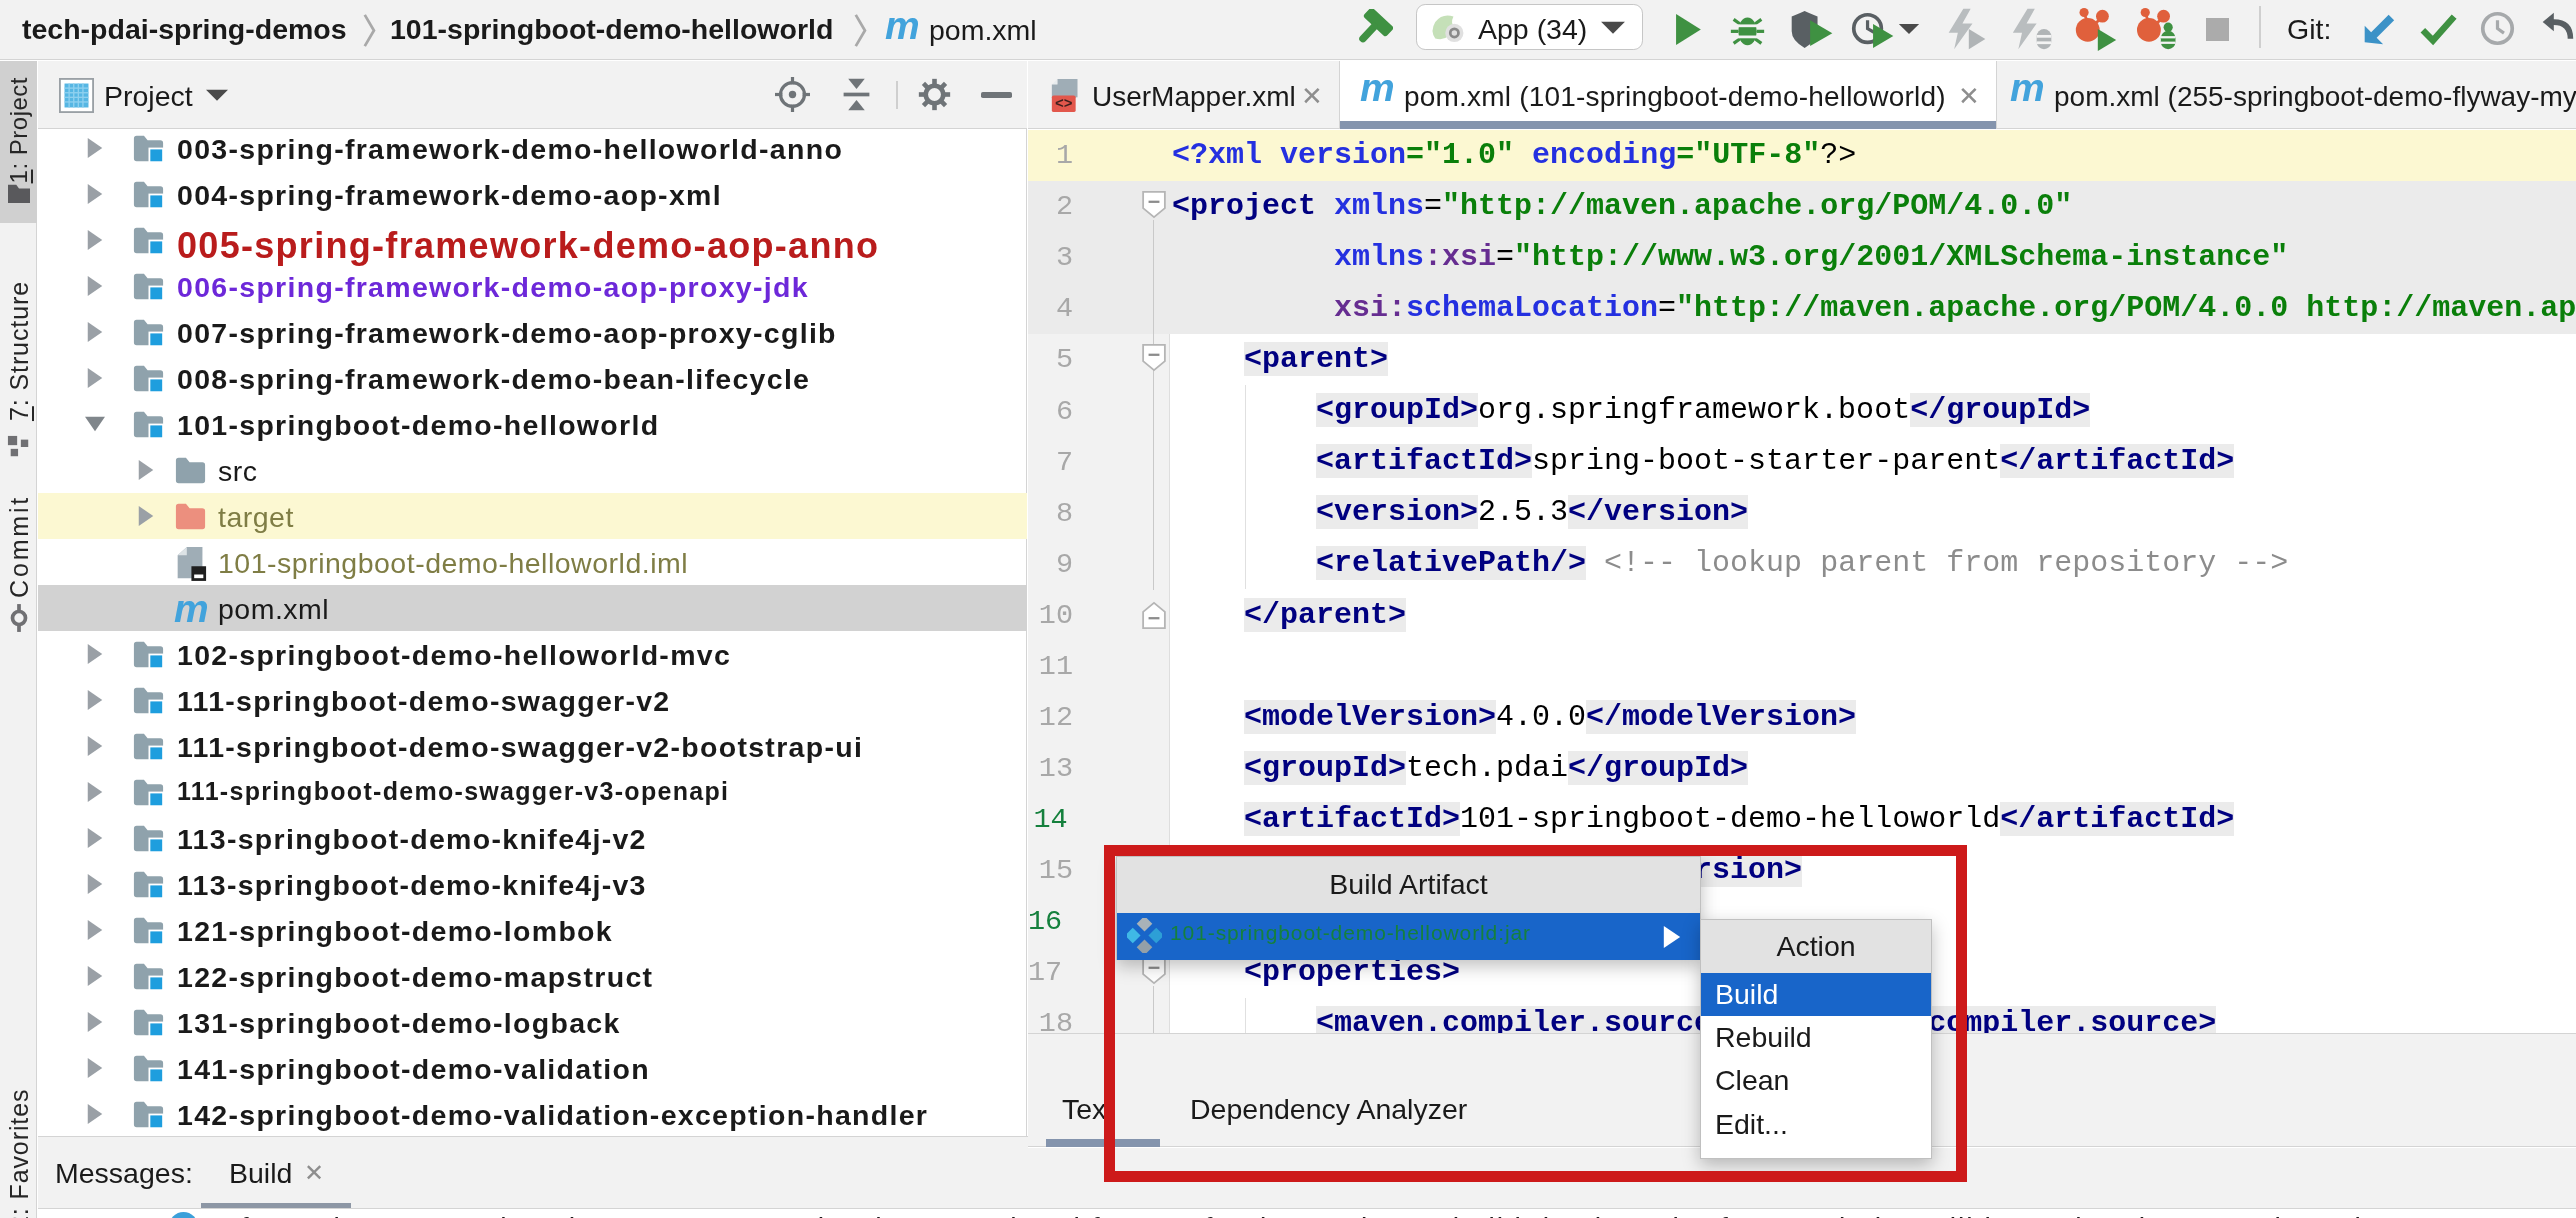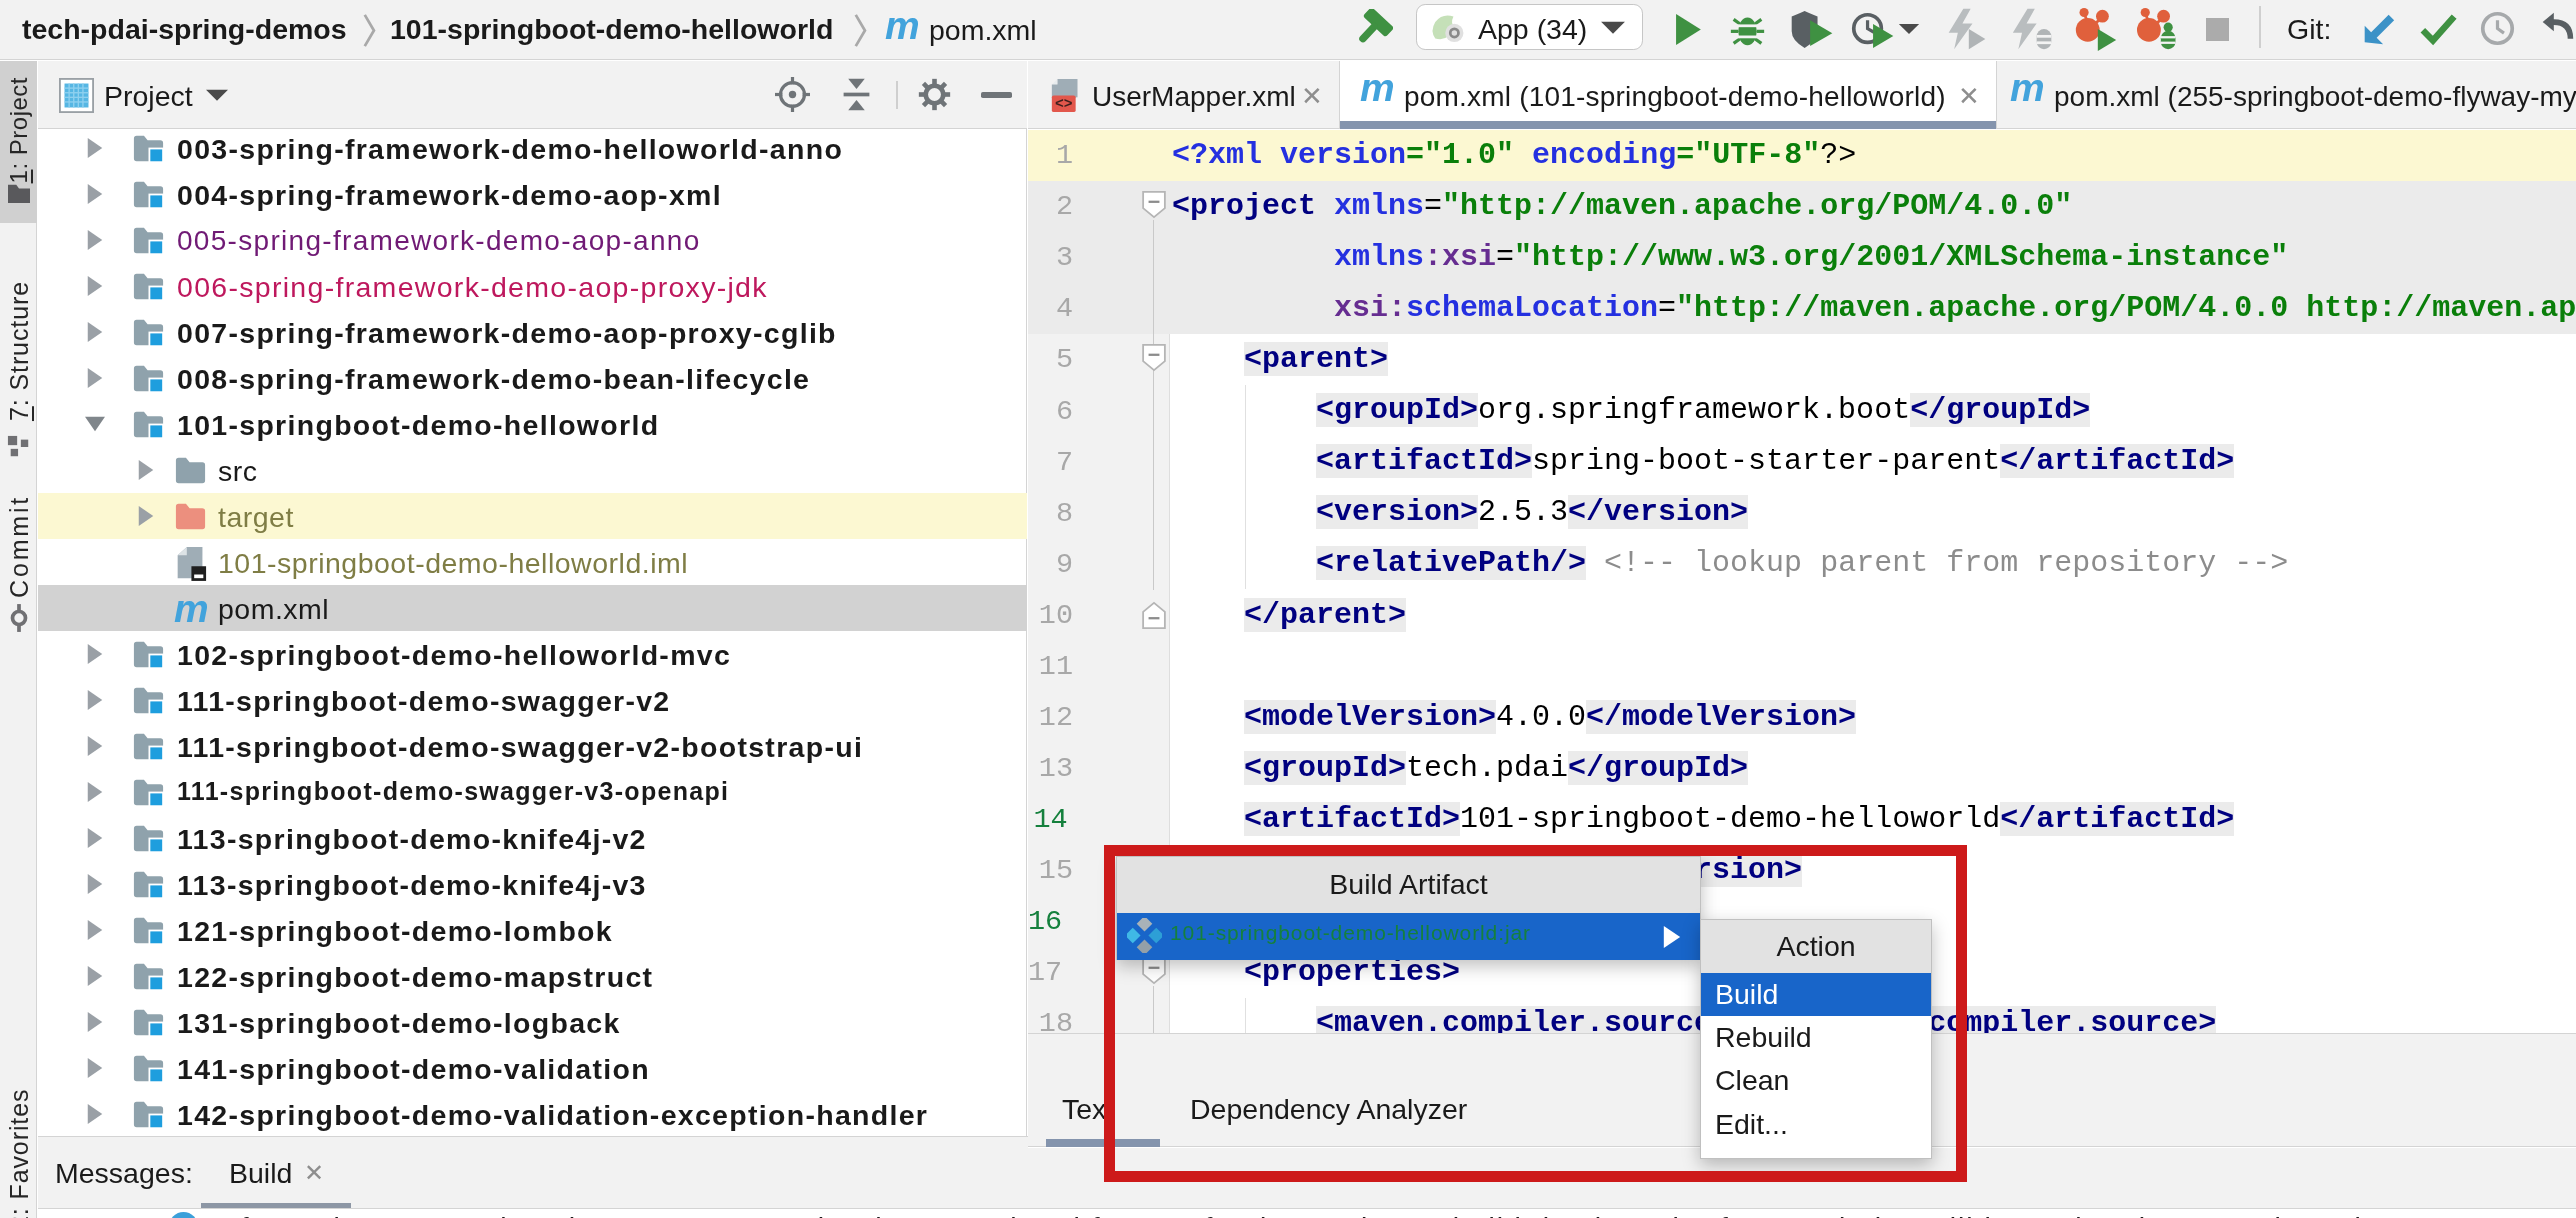--- a/index.html
+++ b/index.html
@@ -209,30 +209,30 @@
     </svg>
 <div class="abs" style="left:139px;top:49px;font-size:28.5px;font-weight:bold;letter-spacing:1.3px;color:#1a1a1a">004-spring-framework-demo-aop-xml</div>
 <svg class="abs" style="left:47px;top:98px" width="20" height="24" viewBox="0 0 22 26">
       <path d="M3 2 L19 13 L3 24Z" fill="#9aa0a6"></path>
     </svg>
 <svg class="abs" style="left:94px;top:95px" width="33" height="31" viewBox="0 0 36 34">
       <path d="M2 6 Q2 3 5 3 H13 L17 8 H31 Q34 8 34 11 V28 Q34 31 31 31 H5 Q2 31 2 28Z" fill="#8fa2ac"></path>
       <rect x="18" y="16" width="17" height="17" fill="#fff"></rect>
       <rect x="20" y="18" width="13" height="13" fill="#1e9ede"></rect>
     </svg>
-<div class="abs" style="left:139px;top:95px;font-size:28px;font-weight:normal;letter-spacing:1.3px;color:#701a75">005-spring-framework-demo-aop-anno</div>
+<div class="abs" style="left:139px;top:95px;font-size:36px;font-weight:bold;letter-spacing:1.3px;color:#b91c1c">005-spring-framework-demo-aop-anno</div>
 <svg class="abs" style="left:47px;top:144px" width="20" height="24" viewBox="0 0 22 26">
       <path d="M3 2 L19 13 L3 24Z" fill="#9aa0a6"></path>
     </svg>
 <svg class="abs" style="left:94px;top:141px" width="33" height="31" viewBox="0 0 36 34">
       <path d="M2 6 Q2 3 5 3 H13 L17 8 H31 Q34 8 34 11 V28 Q34 31 31 31 H5 Q2 31 2 28Z" fill="#8fa2ac"></path>
       <rect x="18" y="16" width="17" height="17" fill="#fff"></rect>
       <rect x="20" y="18" width="13" height="13" fill="#1e9ede"></rect>
     </svg>
-<div class="abs" style="left:139px;top:141px;font-size:28.5px;font-weight:normal;letter-spacing:1.3px;color:#be185d">006-spring-framework-demo-aop-proxy-jdk</div>
+<div class="abs" style="left:139px;top:141px;font-size:28.5px;font-weight:bold;letter-spacing:1.3px;color:#6d28d9">006-spring-framework-demo-aop-proxy-jdk</div>
 <svg class="abs" style="left:47px;top:190px" width="20" height="24" viewBox="0 0 22 26">
       <path d="M3 2 L19 13 L3 24Z" fill="#9aa0a6"></path>
     </svg>
 <svg class="abs" style="left:94px;top:187px" width="33" height="31" viewBox="0 0 36 34">
       <path d="M2 6 Q2 3 5 3 H13 L17 8 H31 Q34 8 34 11 V28 Q34 31 31 31 H5 Q2 31 2 28Z" fill="#8fa2ac"></path>
       <rect x="18" y="16" width="17" height="17" fill="#fff"></rect>
       <rect x="20" y="18" width="13" height="13" fill="#1e9ede"></rect>
     </svg>
 <div class="abs" style="left:139px;top:187px;font-size:28.5px;font-weight:bold;letter-spacing:1.3px;color:#1a1a1a">007-spring-framework-demo-aop-proxy-cglib</div>
 <svg class="abs" style="left:47px;top:236px" width="20" height="24" viewBox="0 0 22 26">

